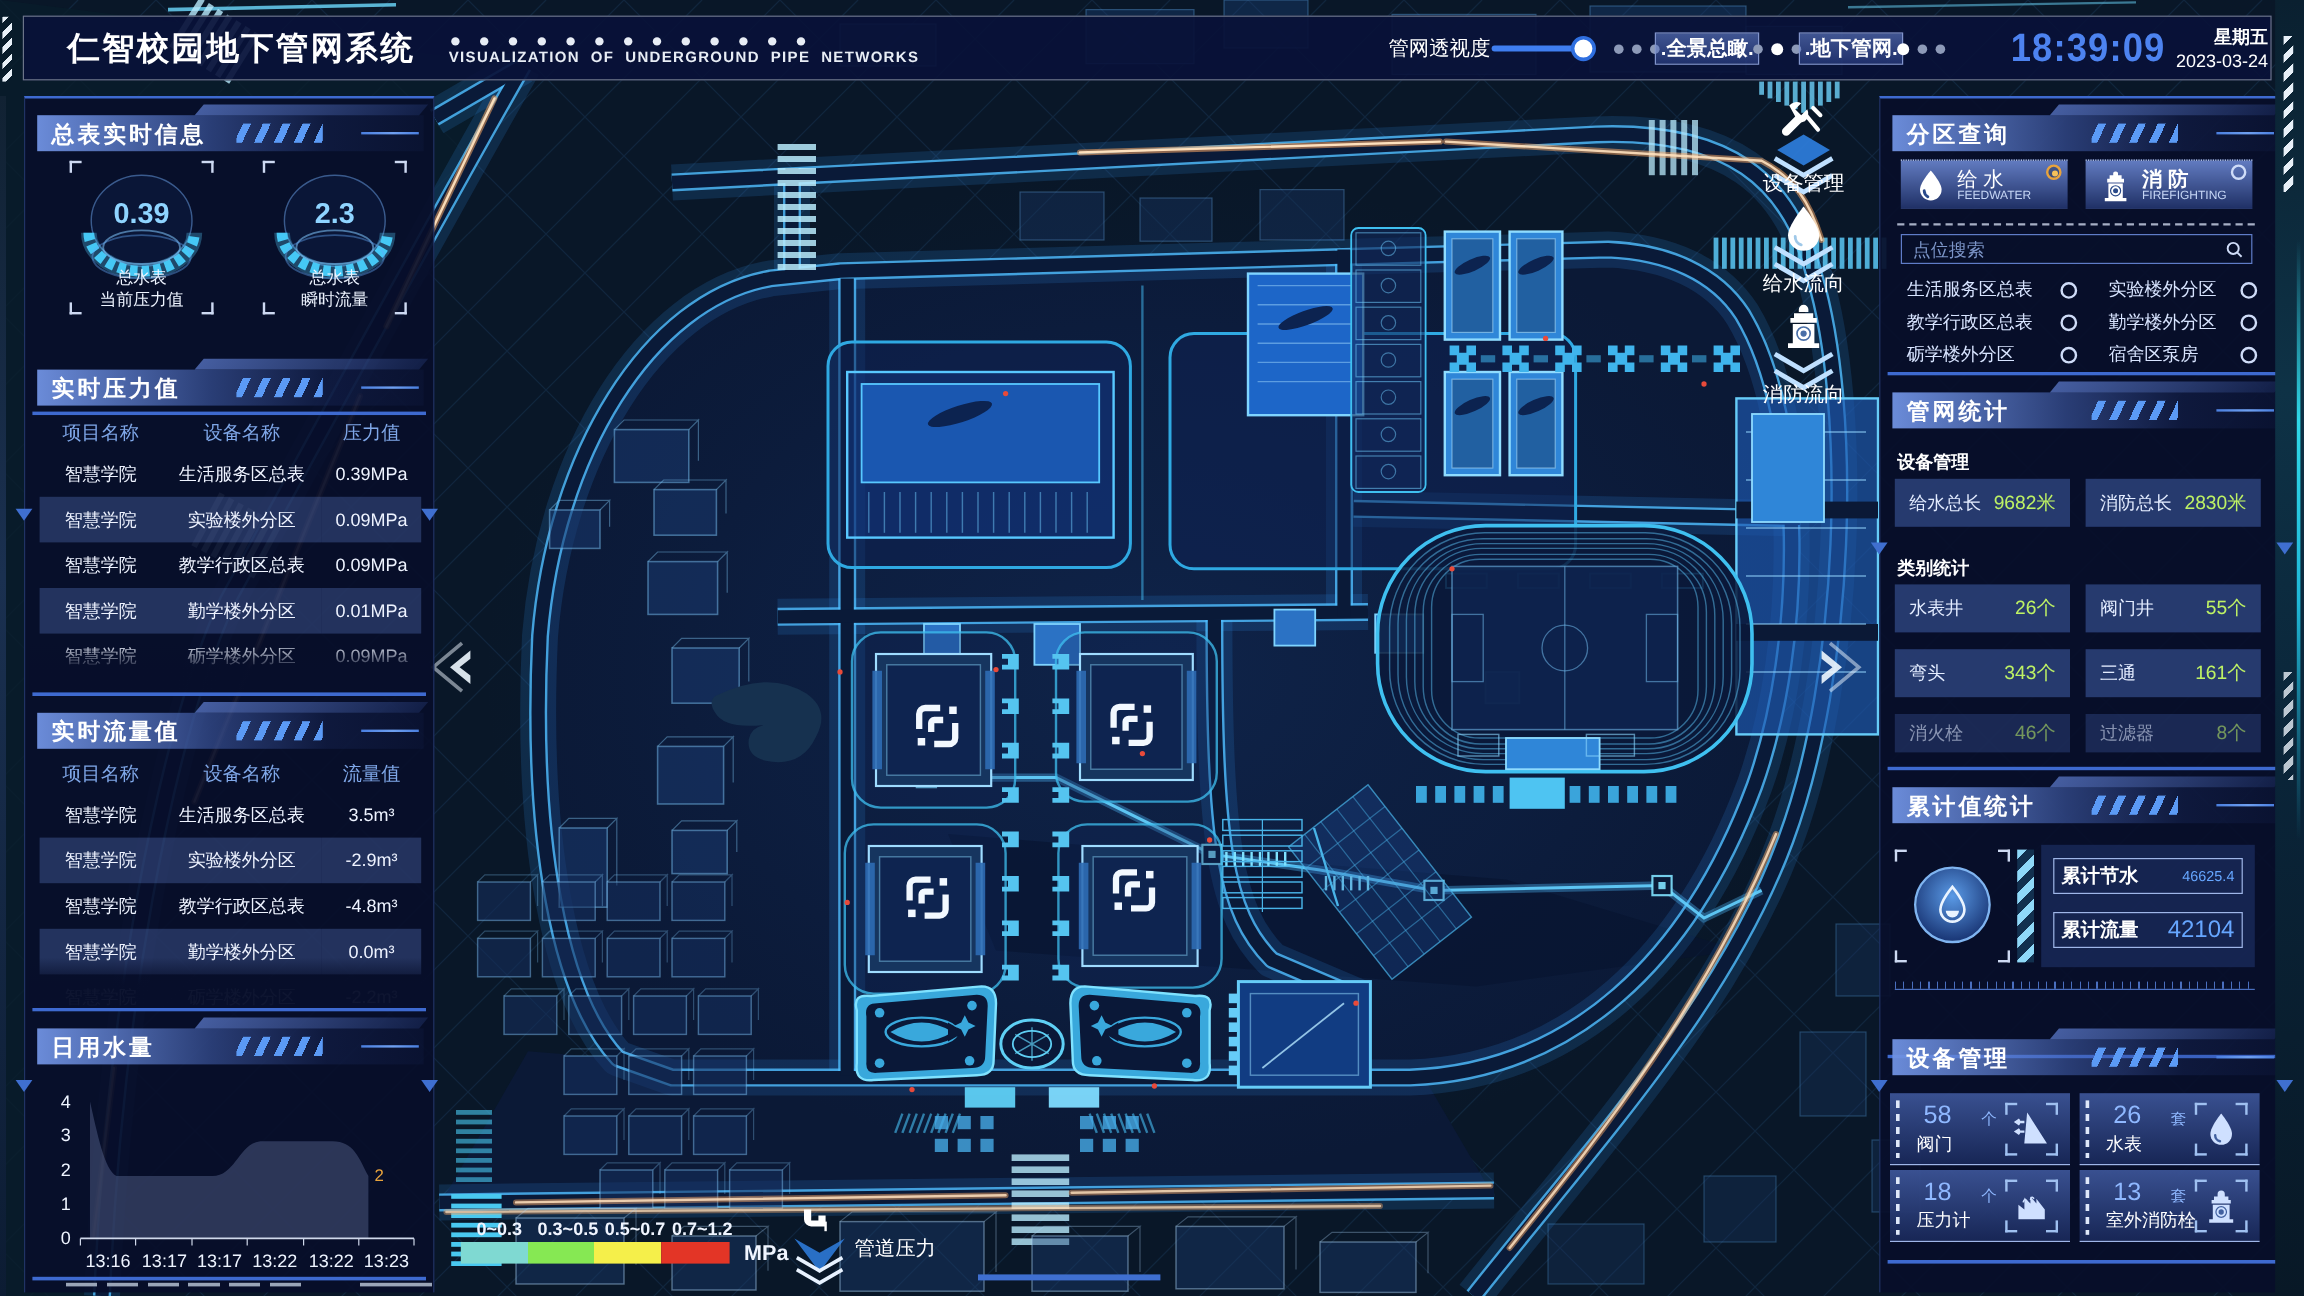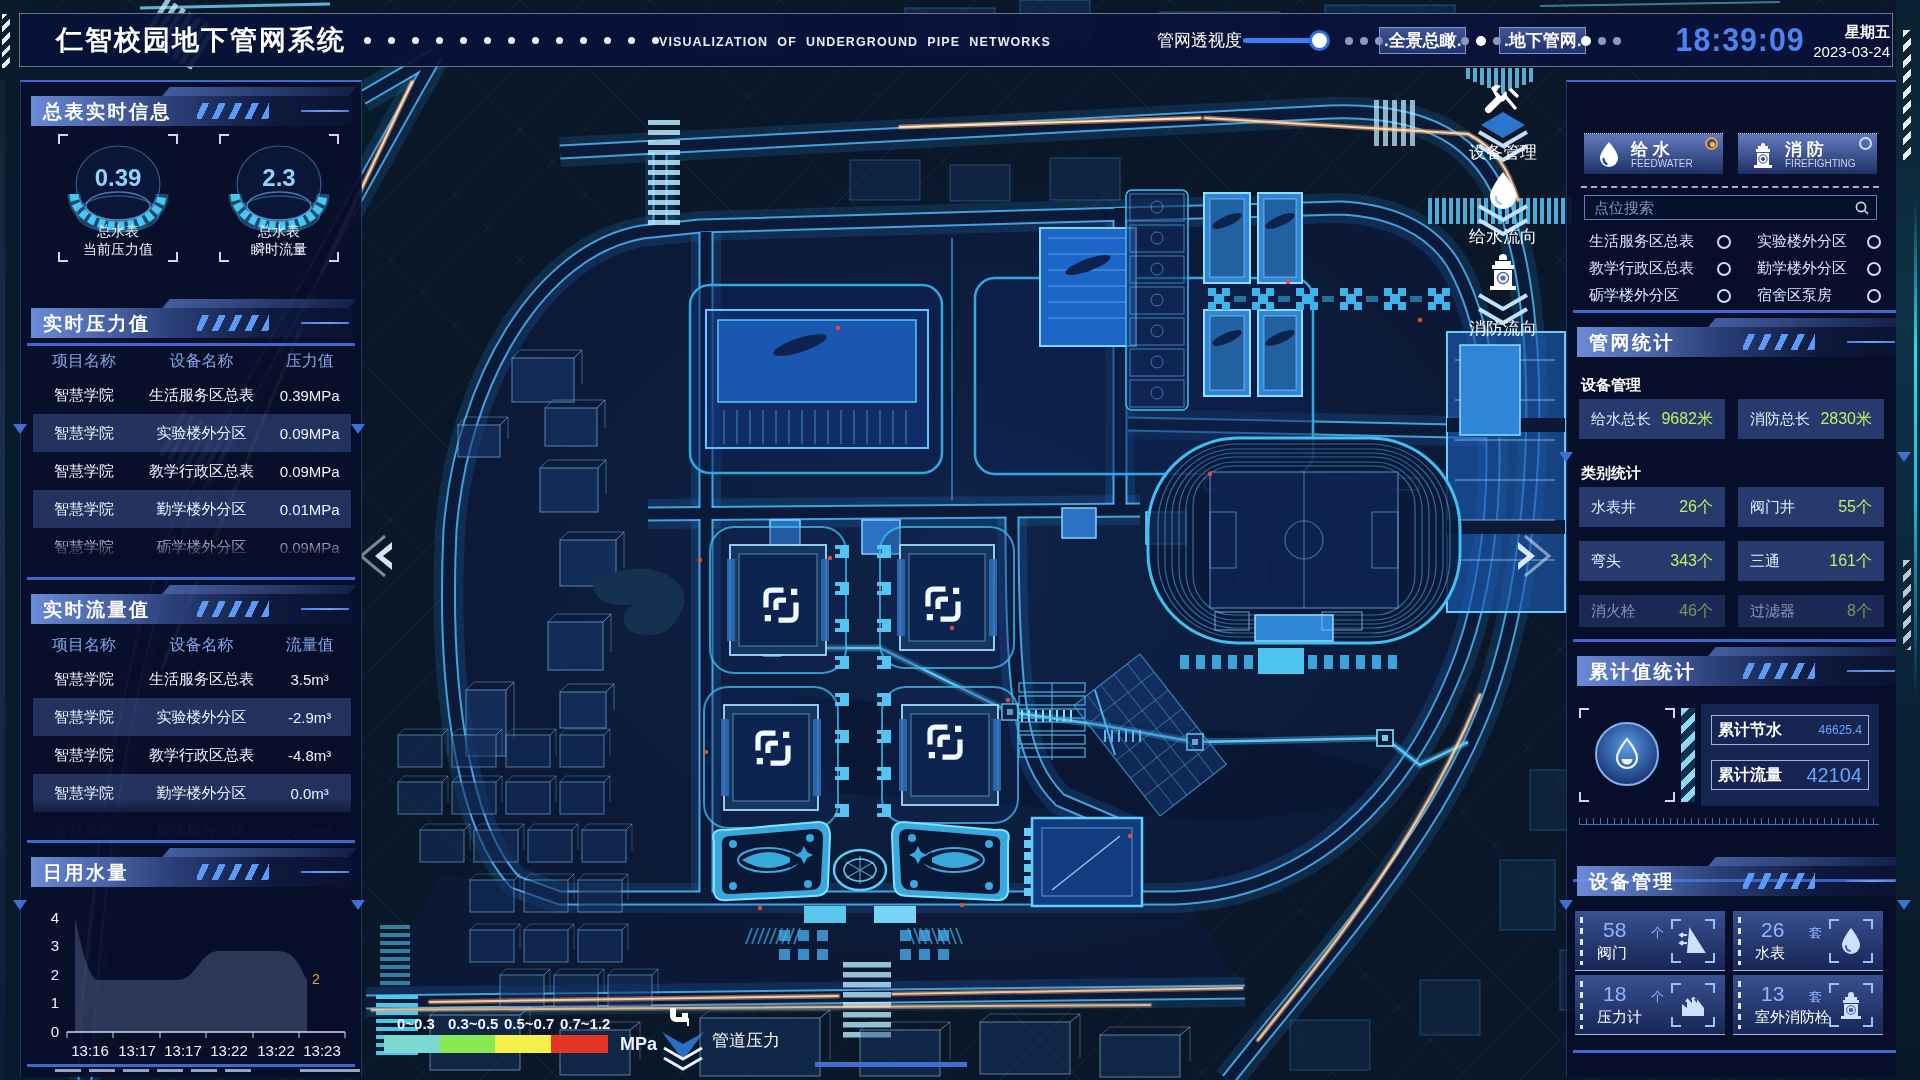--- a/index.html
+++ b/index.html
@@ -609,21 +609,21 @@
 <circle cx="760" cy="908" r="2.2" fill="#e84a3a"></circle>
 <circle cx="962" cy="905" r="2.2" fill="#e84a3a"></circle>
 <circle cx="1210" cy="474" r="2.2" fill="#e84a3a"></circle>
 <circle cx="1420" cy="320" r="2.2" fill="#e84a3a"></circle>
 <circle cx="1288" cy="282" r="2.2" fill="#e84a3a"></circle>
 <circle cx="838" cy="328" r="2.2" fill="#e84a3a"></circle>
 </svg>
 
 <div id="topbar">
  <div class="title">仁智校园地下管网系统</div>
- <div style="display:flex;flex-direction:row;margin-left:16px;margin-top:2px">
+ <div style="display:flex;flex-direction:column;margin-left:28px;margin-top:2px">
   <div class="dotrow">
           <i></i>
           <i></i>
           <i></i>
           <i></i>
           <i></i>
           <i></i>
           <i></i>
           <i></i>
           <i></i>
@@ -832,26 +832,31 @@
             <text x="295" y="157">13:23</text>
    </g>
    <text x="285" y="85" fill="#e8a33d" font-size="14">2</text>
   </svg>
   <div class="sep" style="bottom:12px"></div>
  </div>
 </div>
 <div id="rcol" class="col">
 
  <div class="sect" style="top:0;height:231px">
+  <div class="ph">
+          <span class="t">分区查询</span>
+          <span class="sl"></span>
+          <span class="ln"></span>
+        </div>
   <div class="abs" style="left:17px;top:51px;width:139px;height:41px;background:linear-gradient(180deg,rgba(120,150,230,.8),rgba(50,75,150,.55));border-top:1px dotted #cfe0ff">
    <svg width="26" height="28" viewBox="0 0 26 28" style="position:absolute;left:12px;top:6px">
             <path d="M13 2 C13 2 4 12 4 18 a9 9 0 0 0 18 0 C22 12 13 2 13 2 Z" fill="#fff"></path>
             <path d="M7.5 19a6 6 0 0 0 3 5" stroke="#2a4a8a" stroke-width="2.4" fill="none" stroke-linecap="round"></path>
           </svg>
-   <div class="abs" style="left:47px;top:4px;color:#fff;font-size:17px;font-weight:bold">给 水</div>
+   <div class="abs" style="left:47px;top:4px;color:#fff;font-size:17px;font-weight:normal">给 水</div>
    <div class="abs" style="left:47px;top:24px;color:#c6d6f5;font-size:10px">FEEDWATER</div>
    <div class="abs" style="right:5px;top:3px;width:13px;height:13px;border-radius:50%;border:2px solid #e8a33d;background:rgba(0,0,0,.25)">
             <i style="position:absolute;left:3px;top:3px;width:5px;height:5px;border-radius:50%;background:#f5c15a"></i>
           </div>
   </div>
   <div class="abs" style="left:171px;top:51px;width:139px;height:41px;background:linear-gradient(180deg,rgba(120,150,230,.8),rgba(50,75,150,.55));border-top:1px dotted #cfe0ff">
    <svg width="26" height="28" viewBox="0 0 26 28" style="position:absolute;left:12px;top:6px">
             <path d="M8 6 h10 v3 h2 v3 h-14 v-3 h2 Z M7 13 h12 v12 h3 v3 H4 v-3 h3 Z M11 4 a2.5 2.5 0 0 1 4 0 v2 h-4 Z" fill="#fff"></path>
             <circle cx="13" cy="19" r="4.2" fill="#fff" stroke="#2a4a8a" stroke-width="1"></circle>
             <circle cx="13" cy="19" r="2.1" fill="#2a4a8a"></circle>

